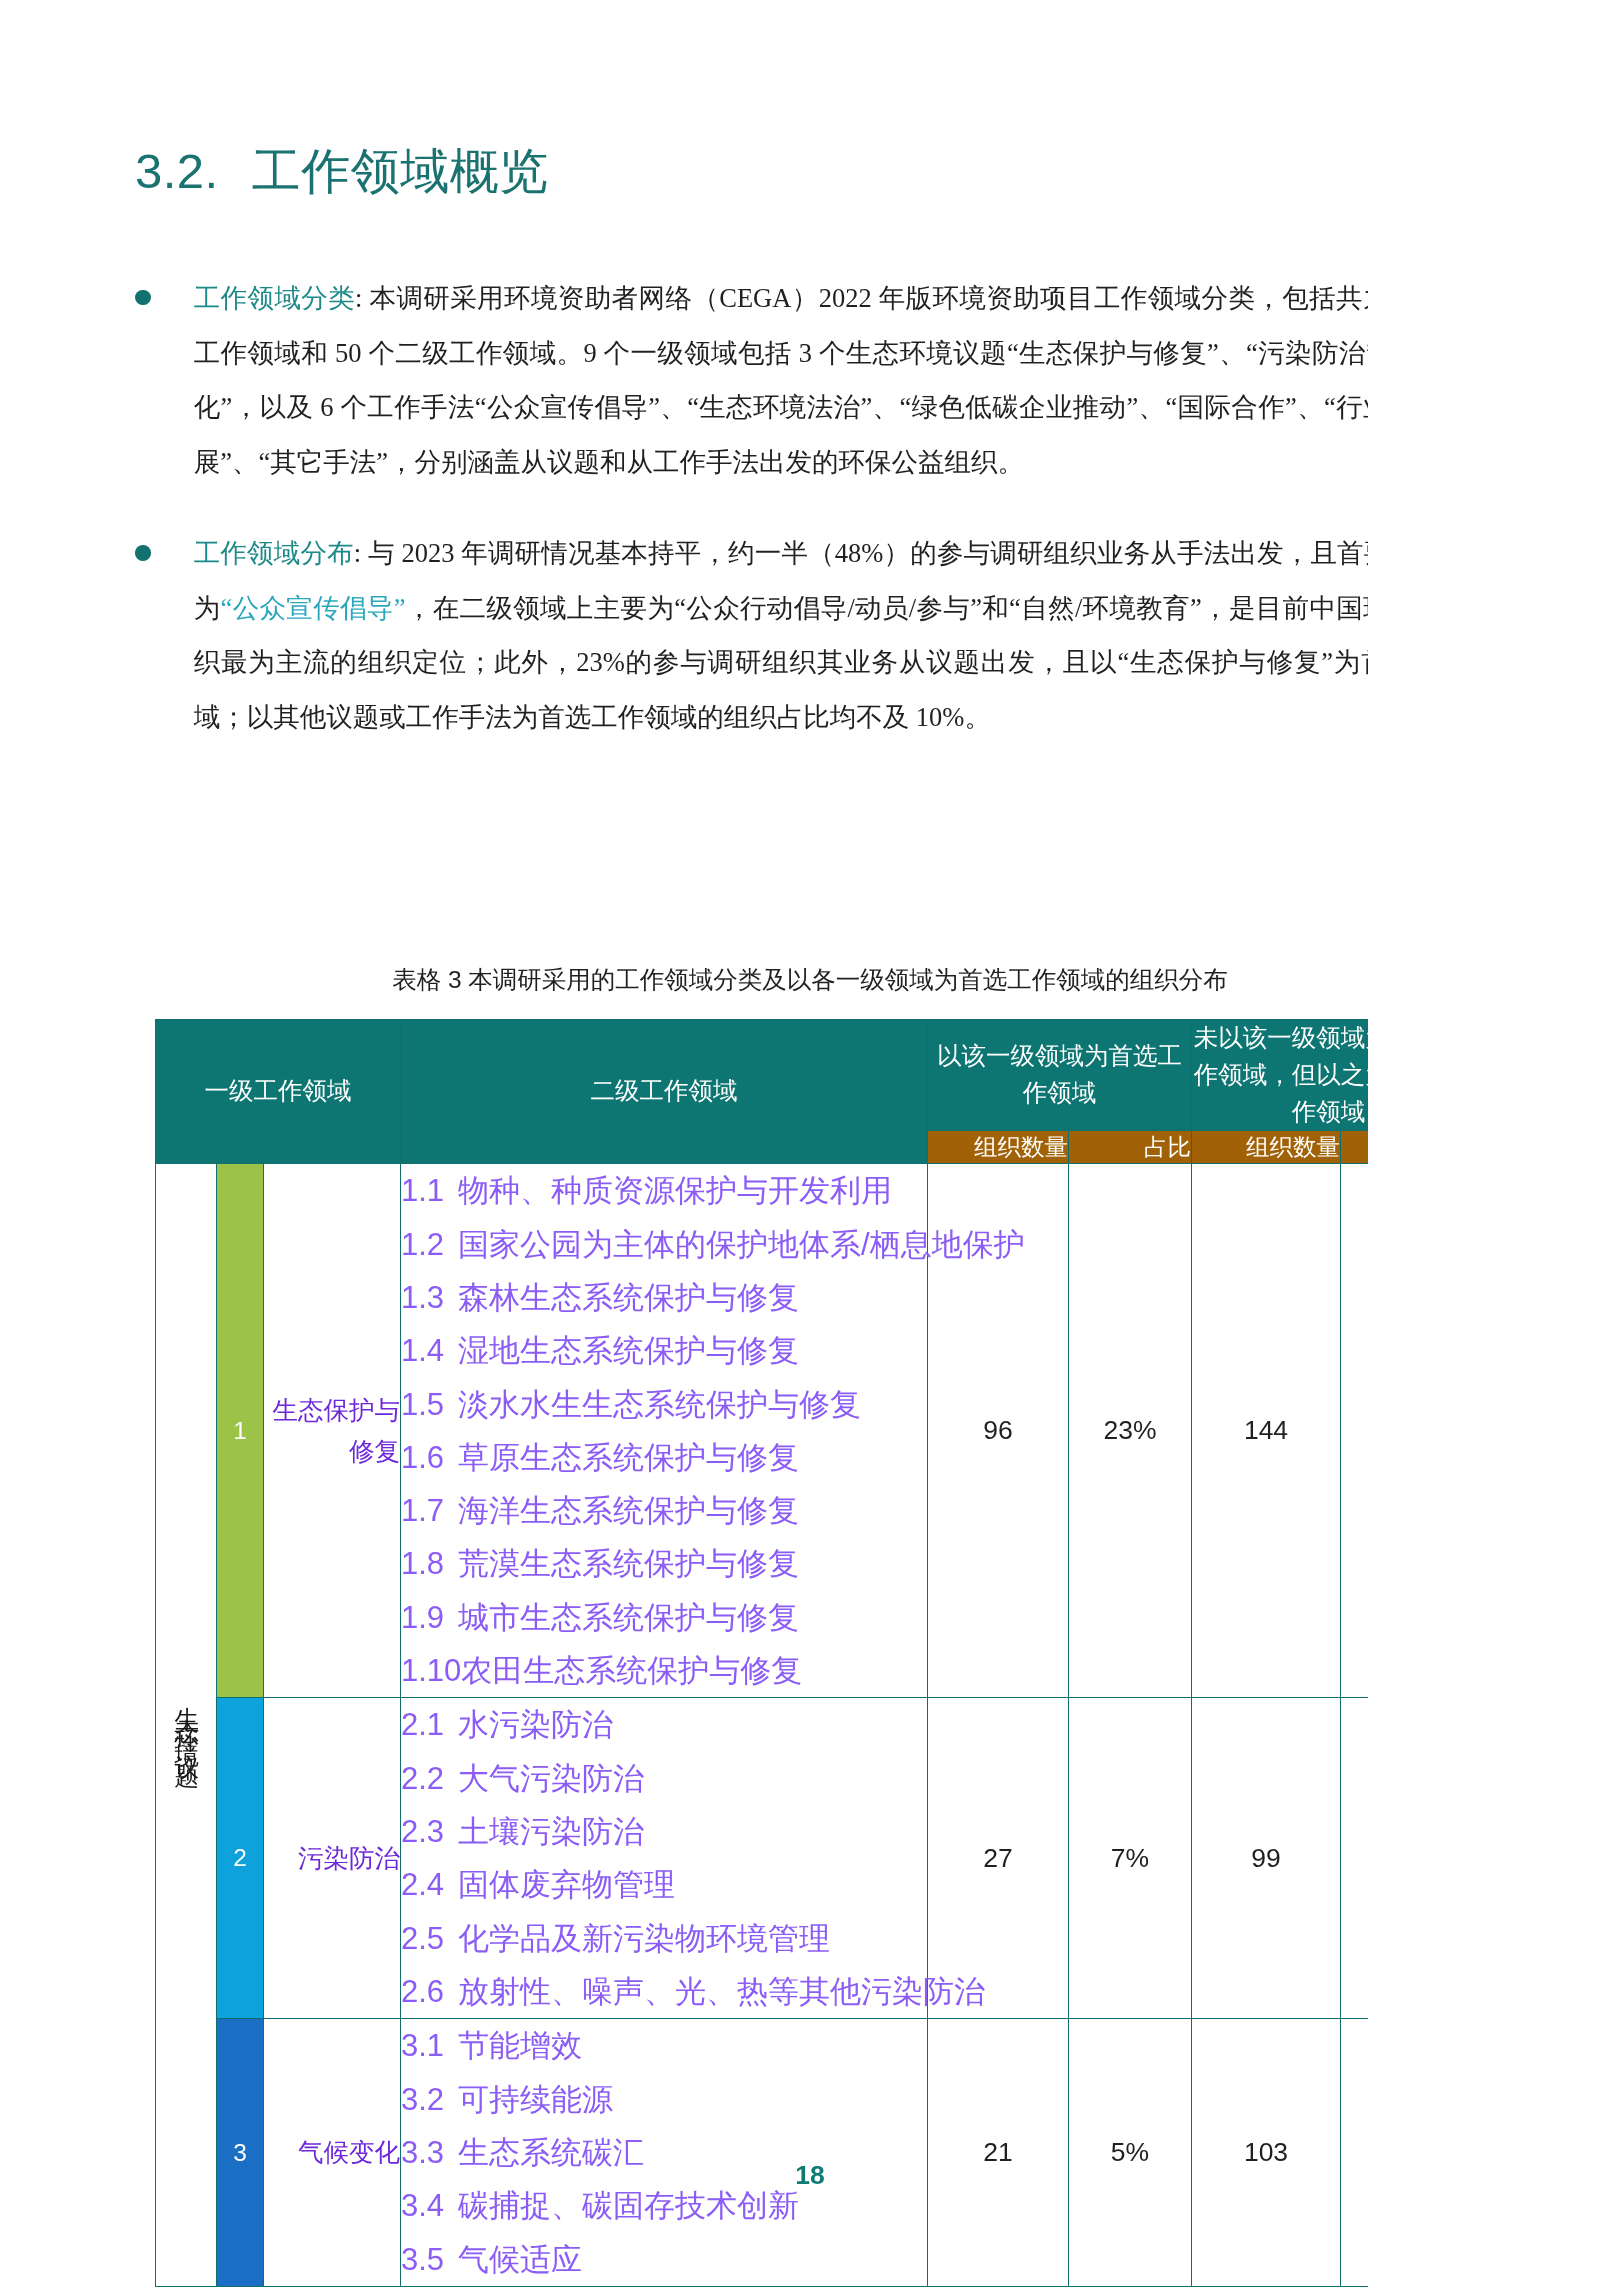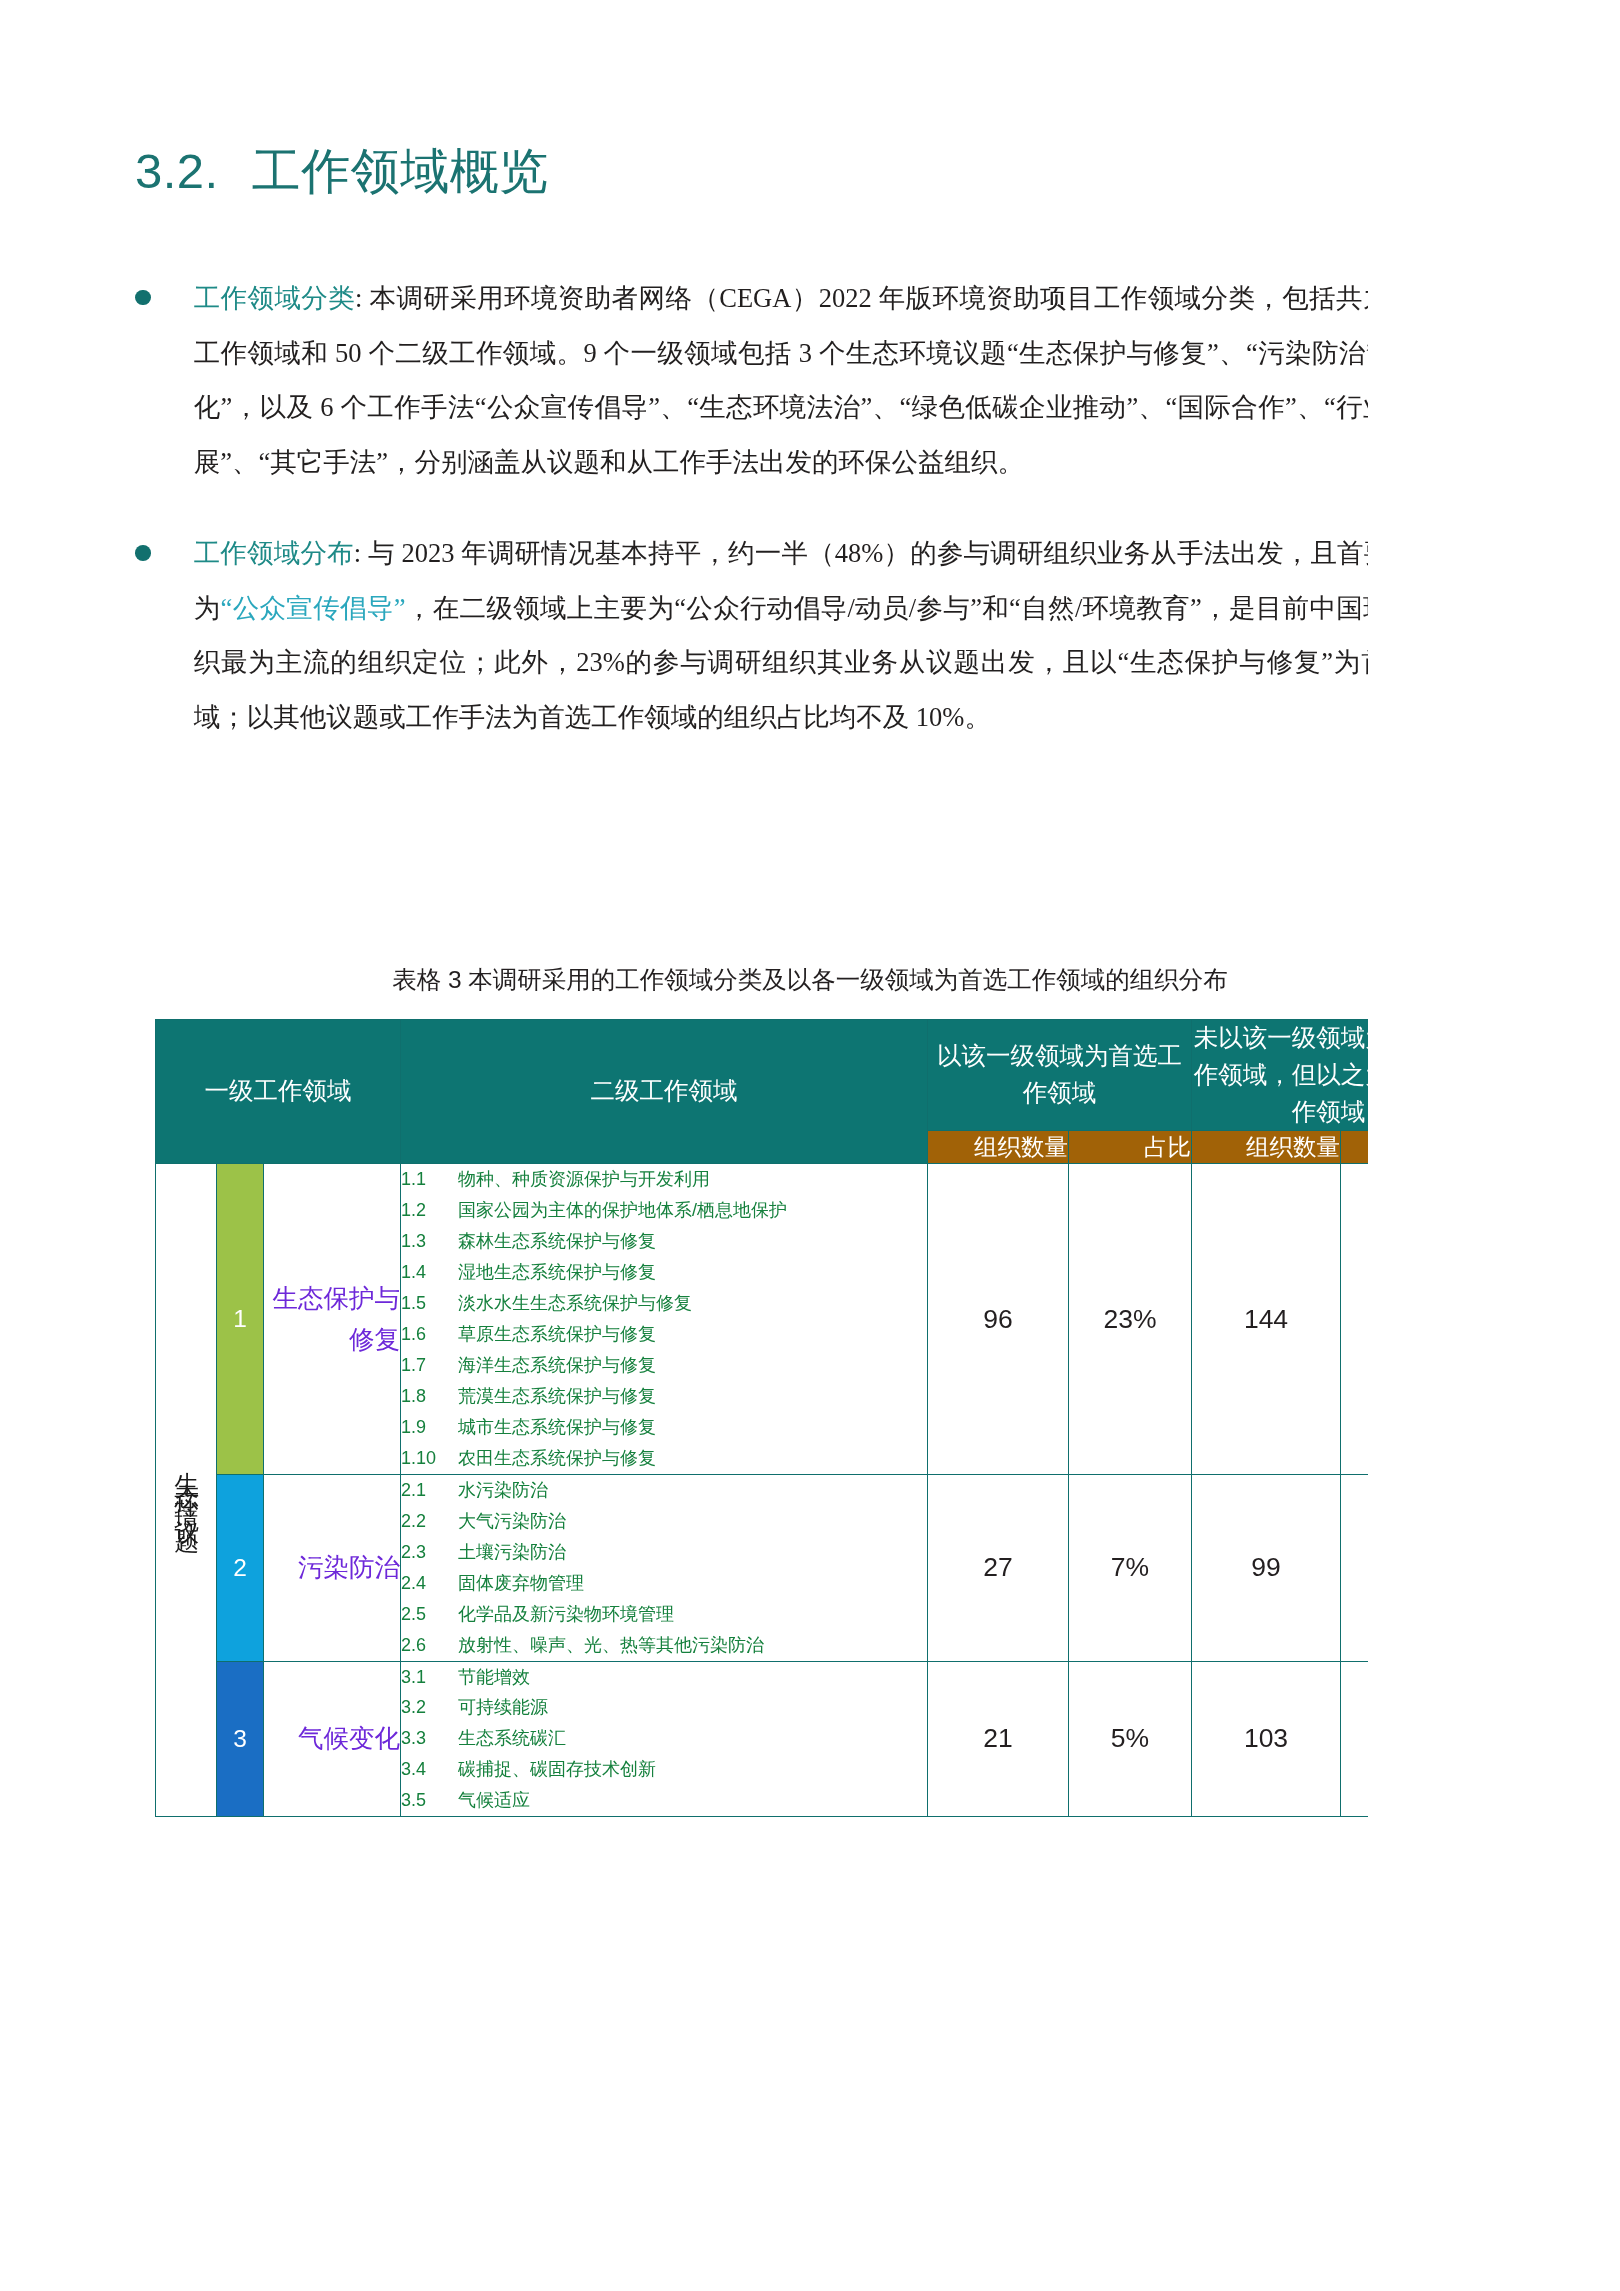--- a/index.html
+++ b/index.html
@@ -147,23 +147,23 @@
     width: 137px;
     text-align: right;
     font-size: 25.5px;
     line-height: 1.6;
     color: #6d28d9;
     padding: 3.9px 5.9px;
   }
 
   .subs {
     padding: 17.6px 0 17.6px 25.5px;
-    font-size: 18px;
+    font-size: 31px;
     line-height: 1.72;
-    color: #15803d;
+    color: #8b5cf6;
   }
   .subs .sub-line { white-space: nowrap; }
   .subs .sub-num { display: inline-block; min-width: 57px; }
 
   .numcell {
     text-align: center;
     font-size: 26.5px;
     color: #231f20;
   }
 
@@ -285,15 +285,16 @@
           <td class="numcell">21</td>
           <td class="numcell">5%</td>
           <td class="numcell">103</td>
           <td class="numcell">25%</td>
         </tr>
 
       </tbody>
     </table>
   </div>
 
+  <div class="page-number">18</div>
 
 </div>
 
 
 </body></html>

